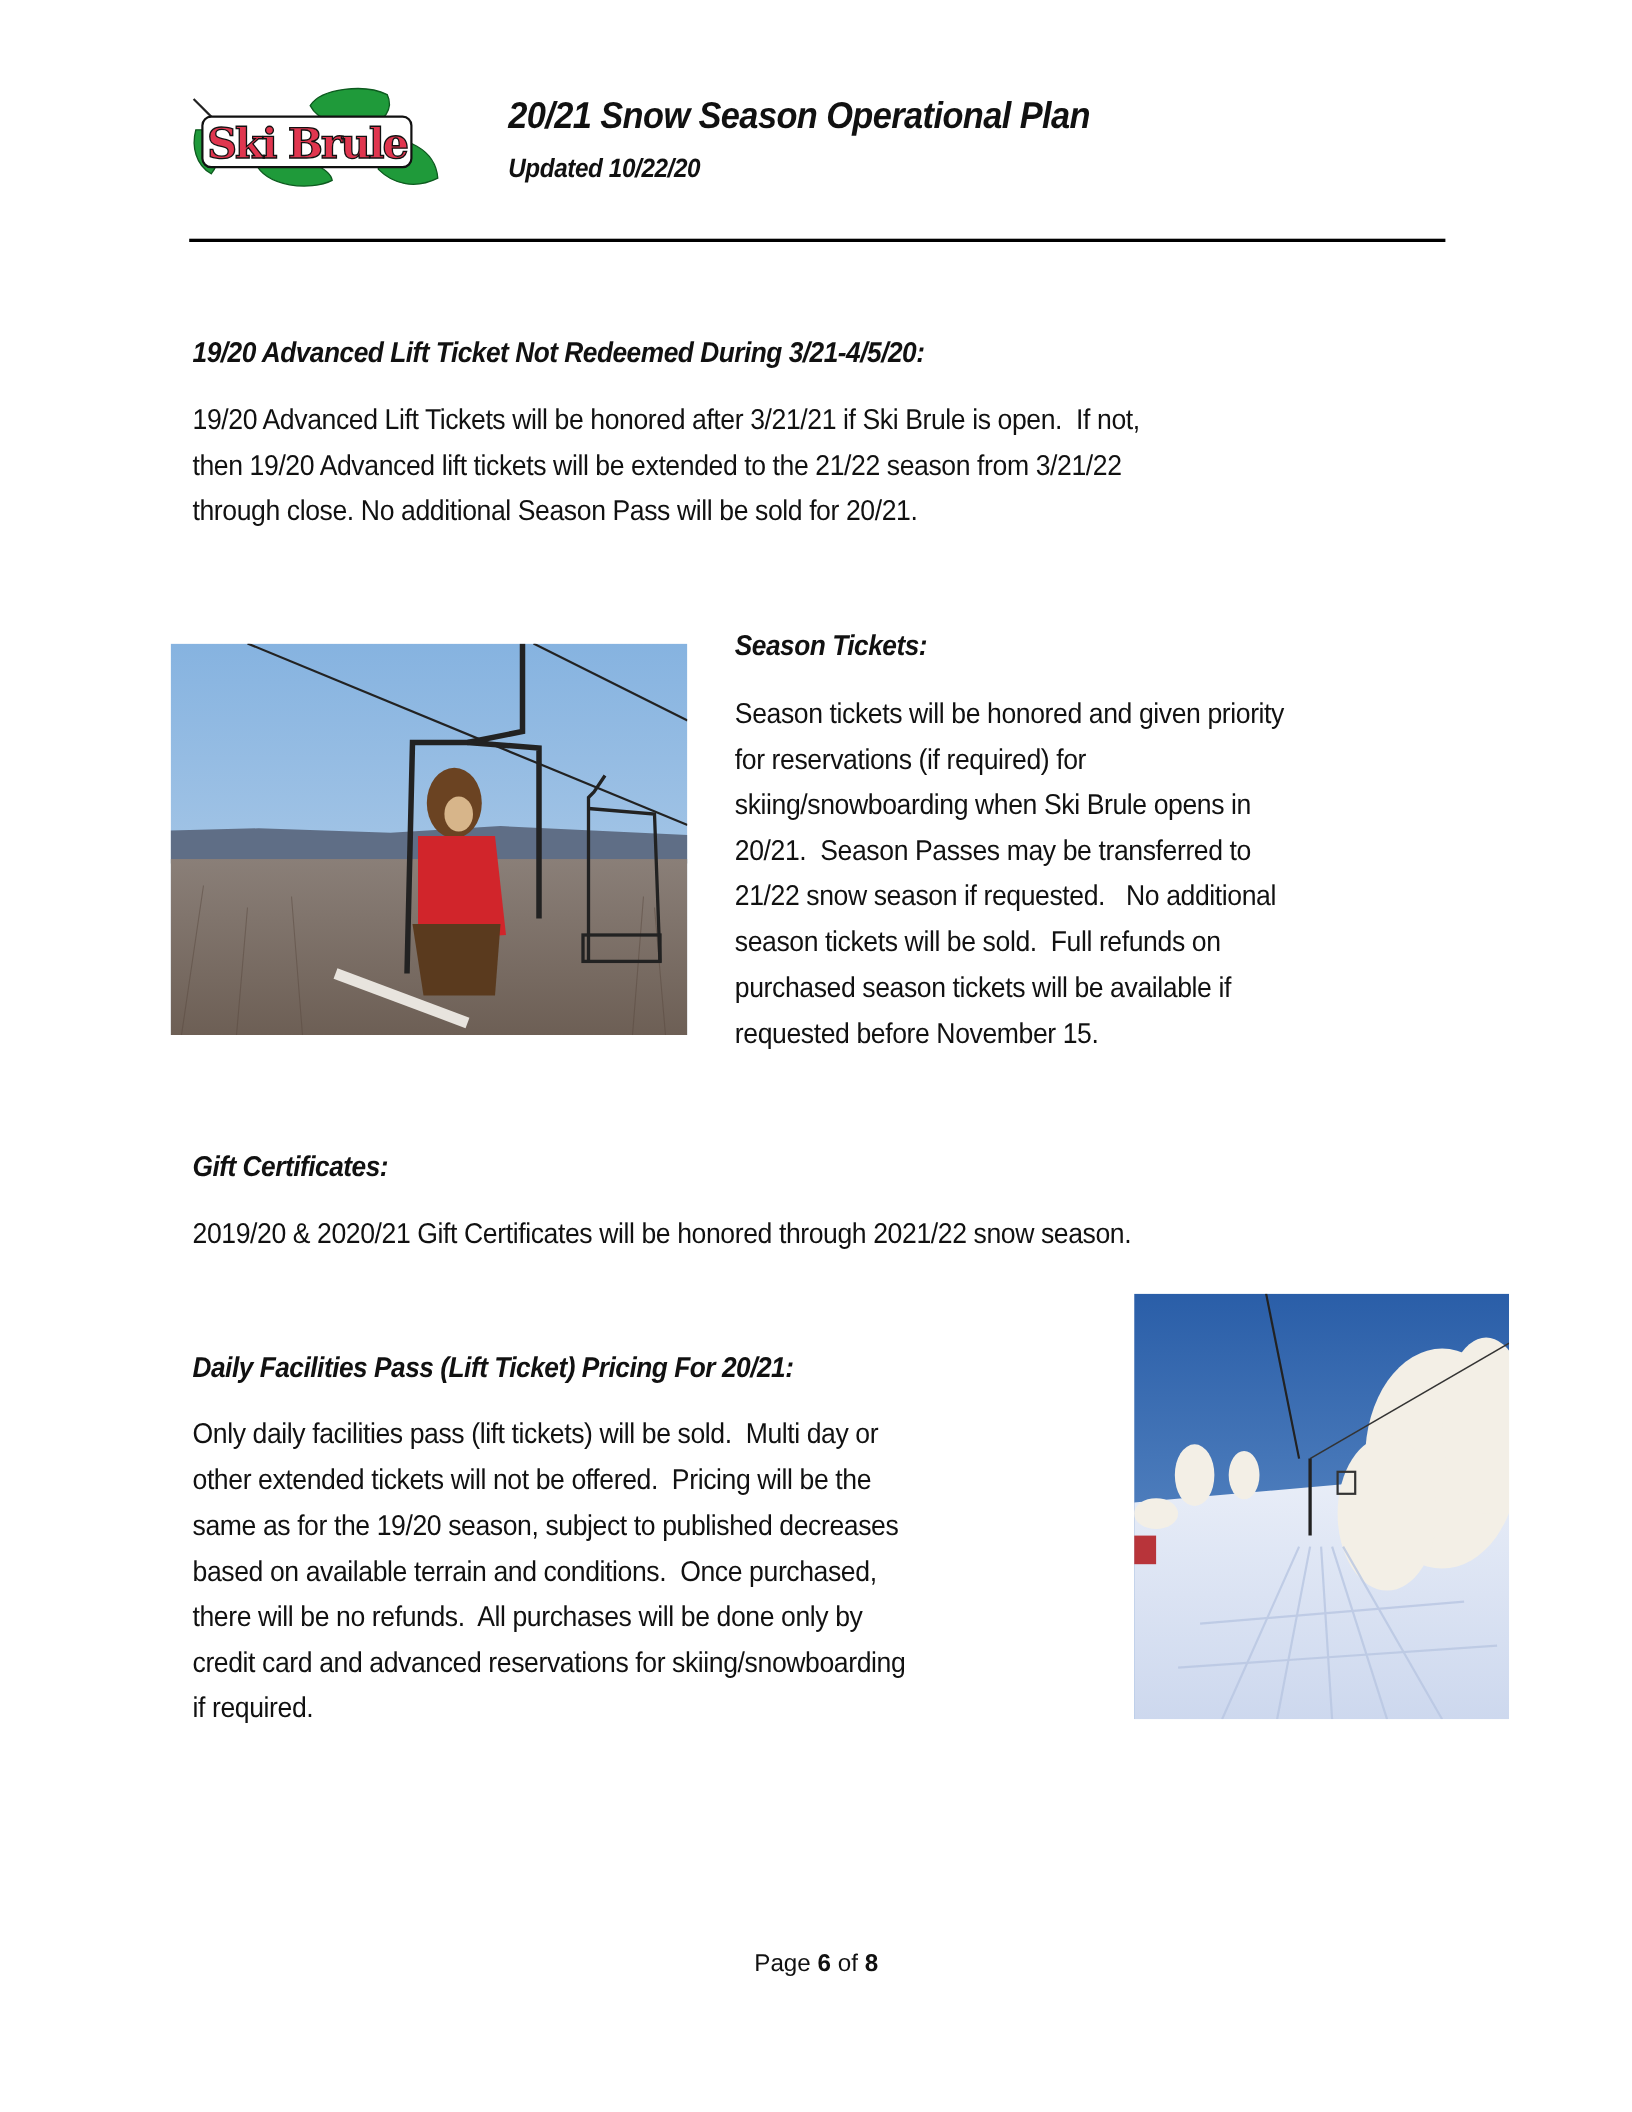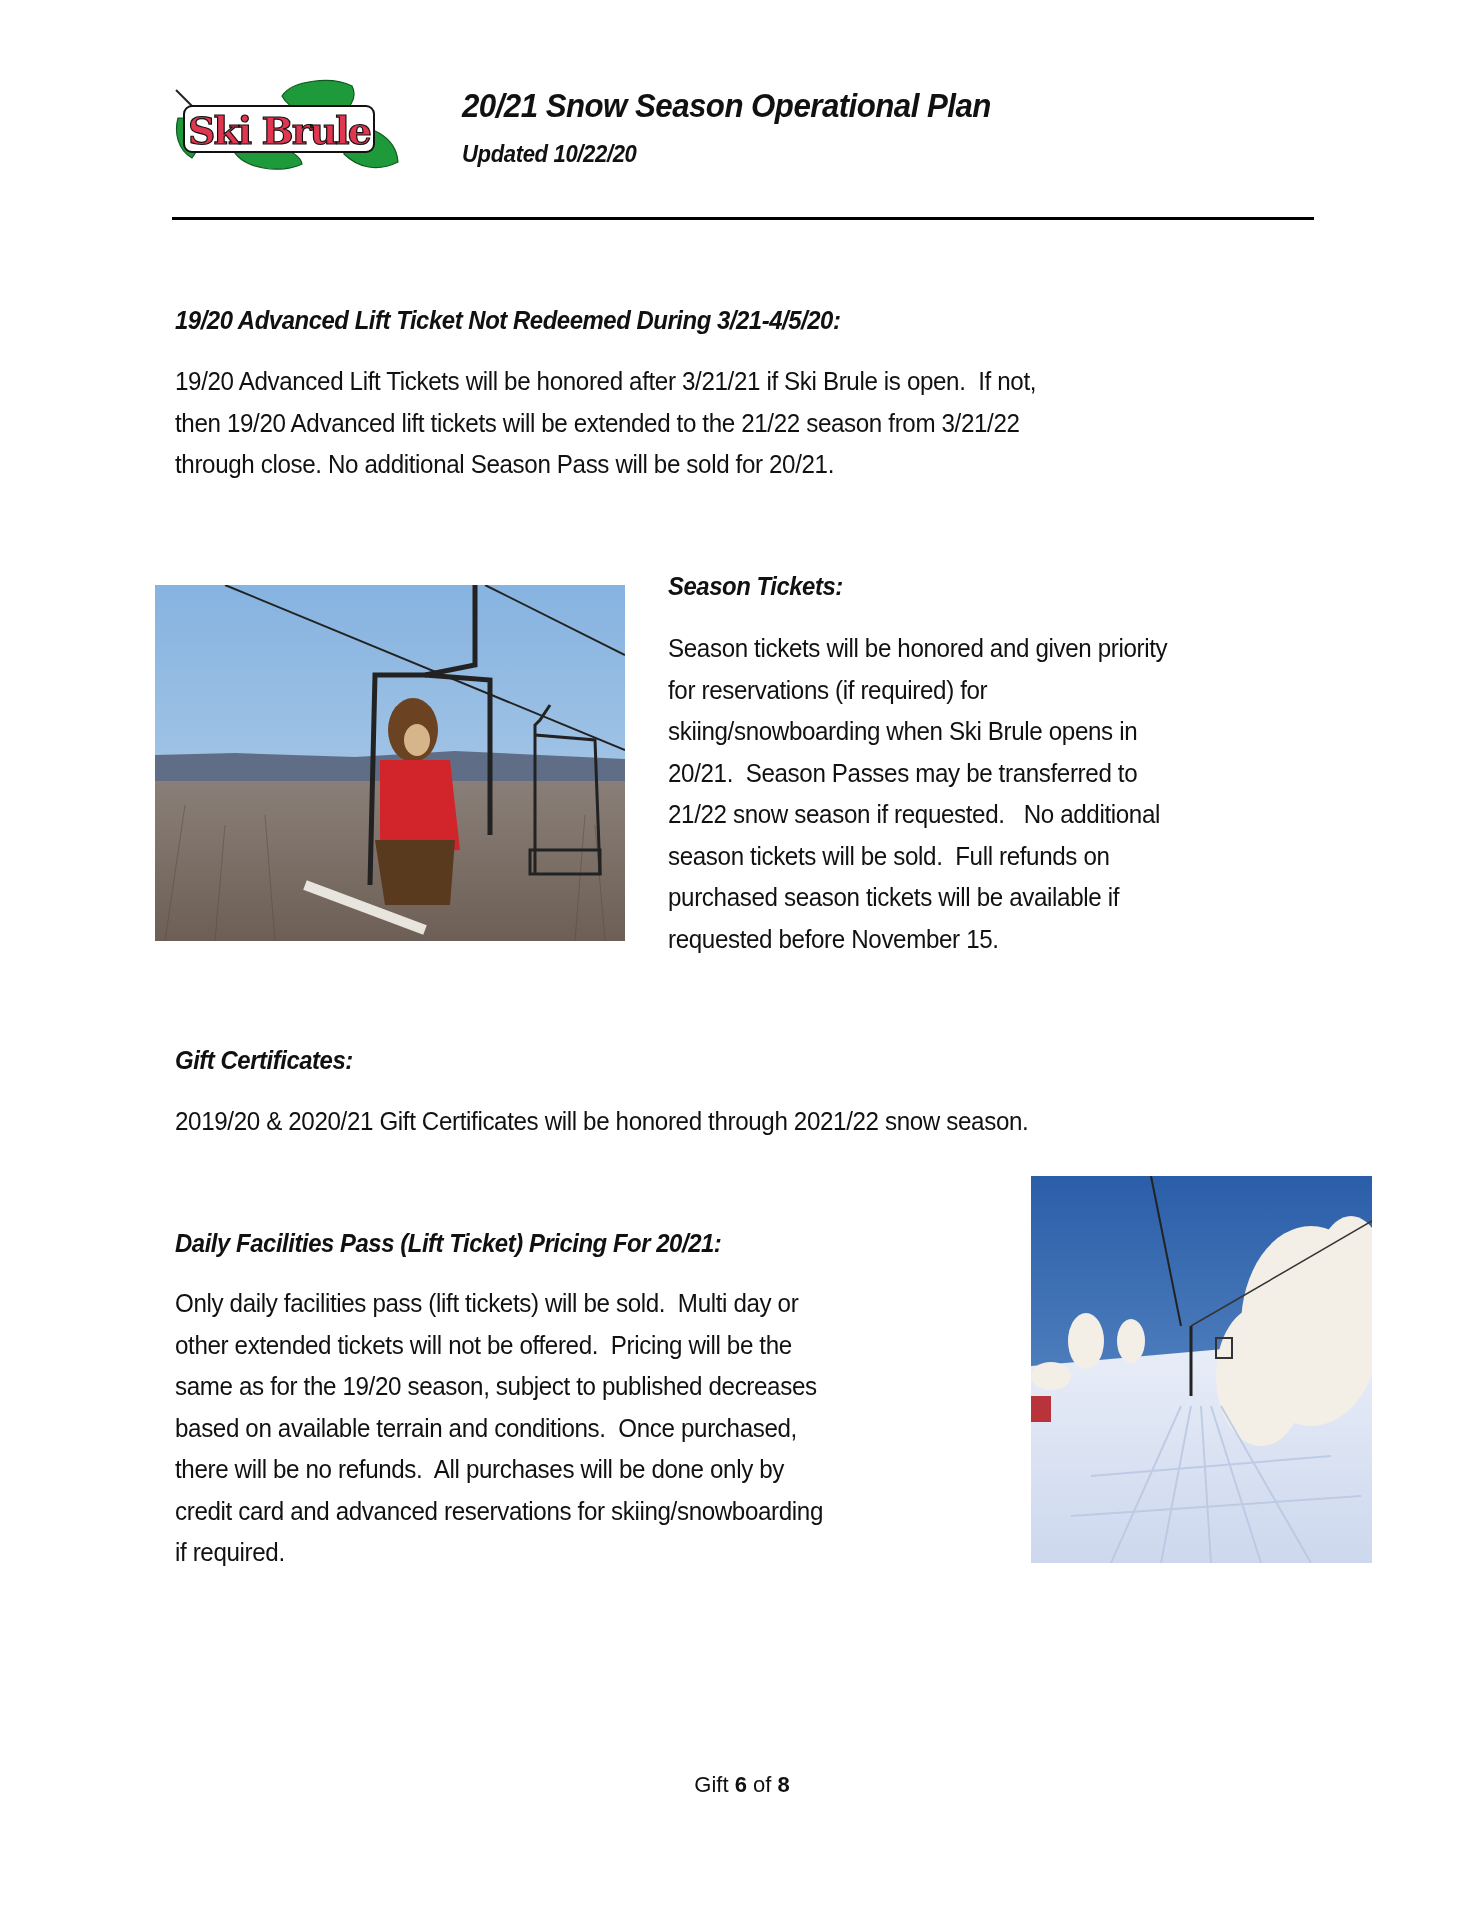--- a/index.html
+++ b/index.html
@@ -171,17 +171,17 @@
   <span style="white-space: pre;">Only daily facilities pass (lift tickets) will be sold.  Multi day or</span>
   <span style="white-space: pre;">other extended tickets will not be offered.  Pricing will be the</span>
   <span style="white-space: pre;">same as for the 19/20 season, subject to published decreases</span>
   <span style="white-space: pre;">based on available terrain and conditions.  Once purchased,</span>
   <span style="white-space: pre;">there will be no refunds.  All purchases will be done only by</span>
   <span style="white-space: pre;">credit card and advanced reservations for skiing/snowboarding</span>
   <span style="white-space: pre;">if required.</span>
 </div>
 
 <div class="abs footer">
-  <span>Gift</span>
+  <span>Page</span>
   <b>6</b>
   <span>of</span>
   <b>8</b>
 </div>
 
 </body></html>

